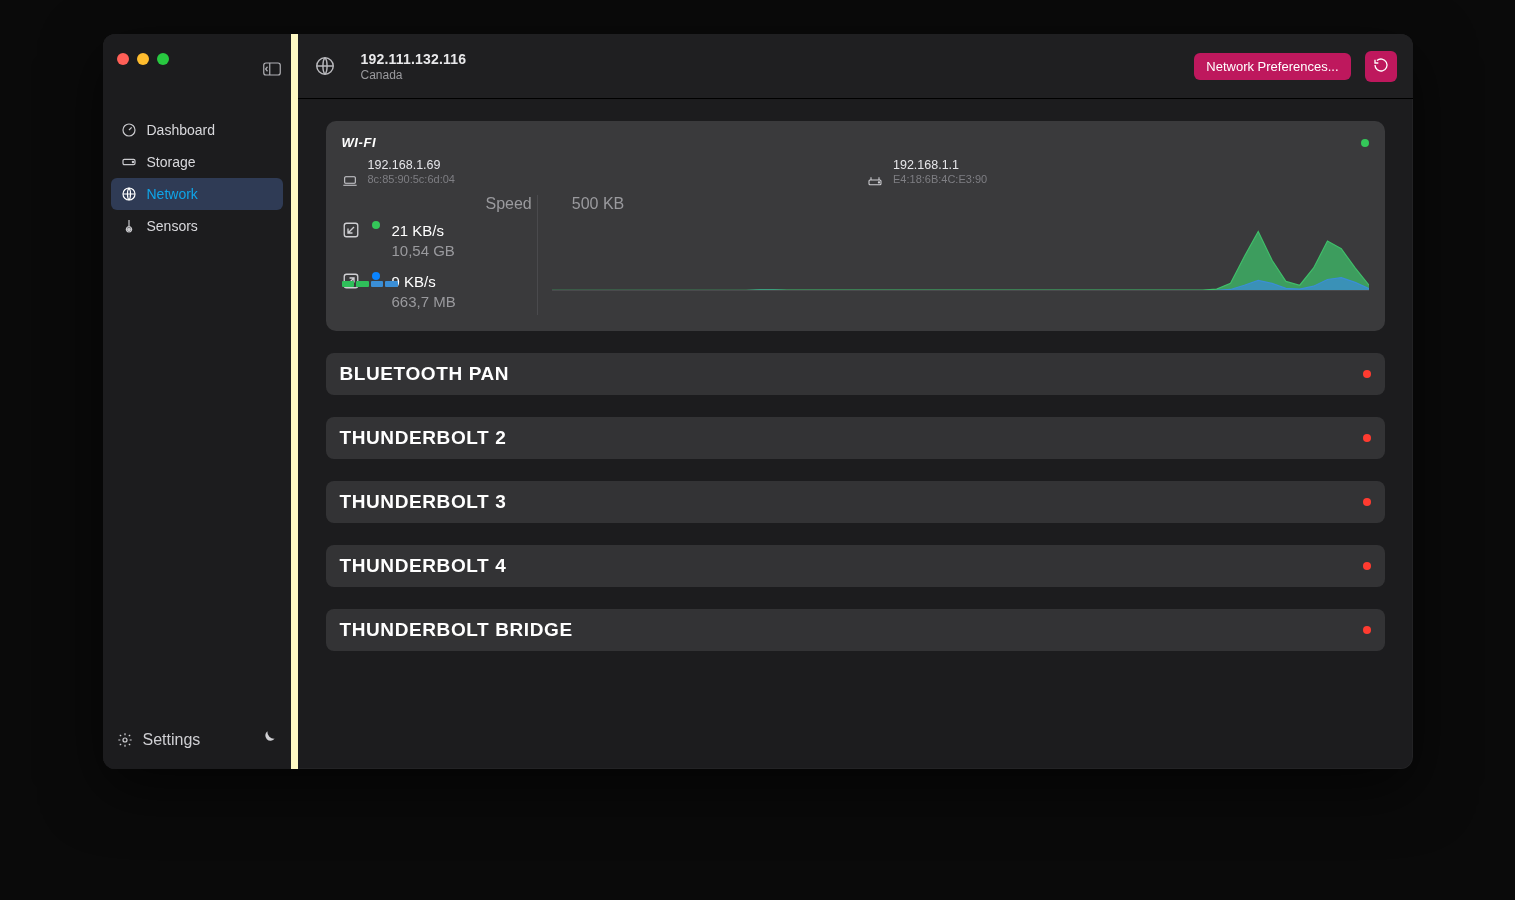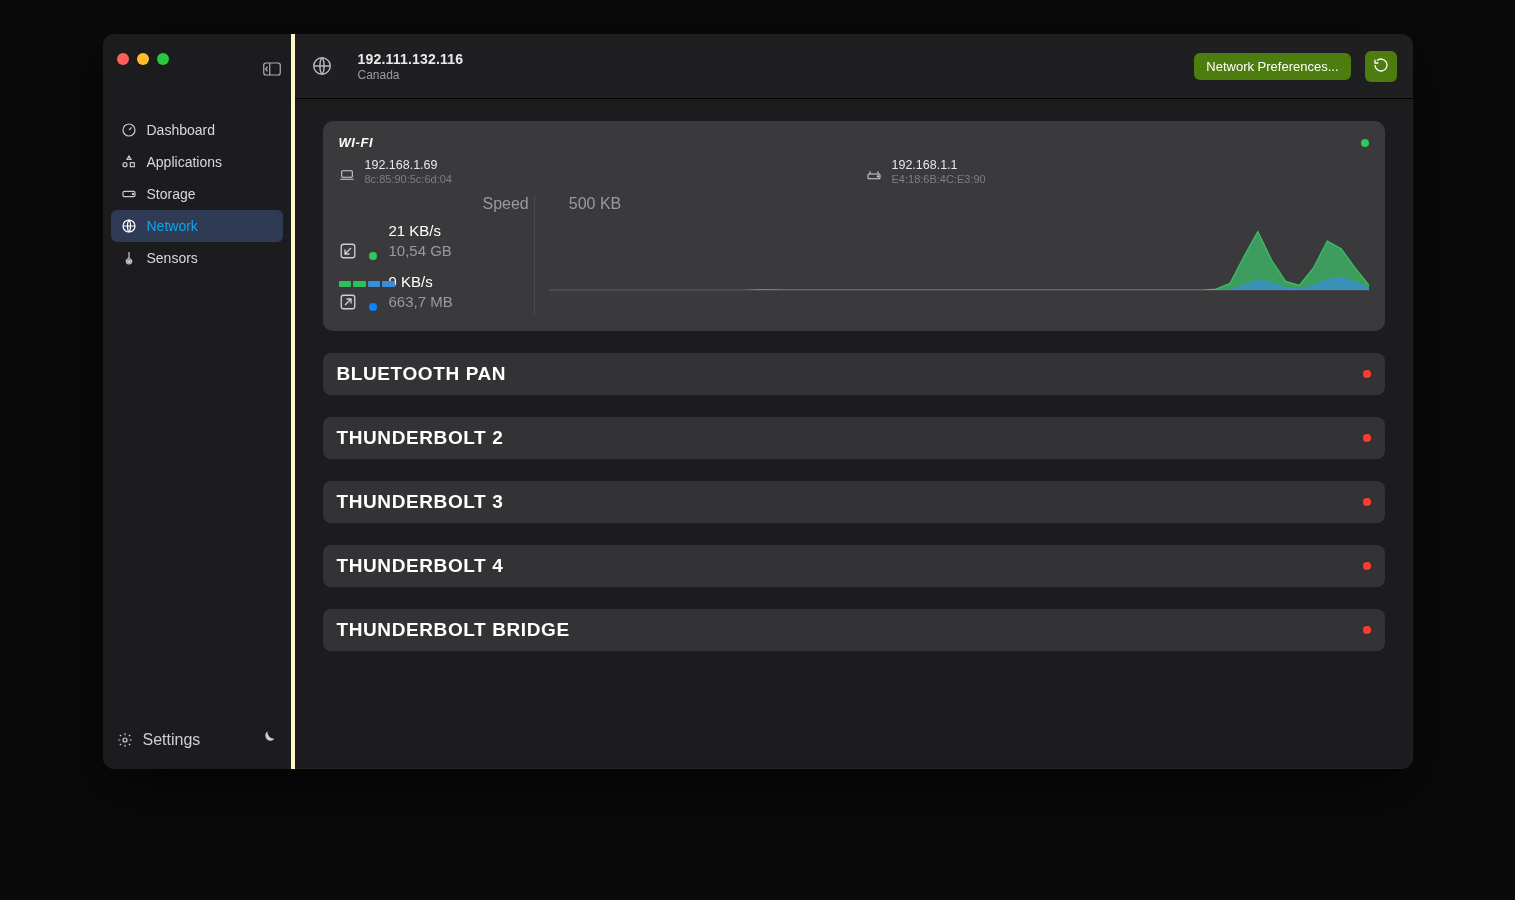--- a/index.html
+++ b/index.html
@@ -25,21 +25,21 @@
   }
   html,body{margin:0;height:100%;background:var(--bg);font-family:-apple-system,BlinkMacSystemFont,"Helvetica Neue",Arial,sans-serif;color:var(--text);}
   .stage{display:flex;align-items:flex-start;justify-content:center;padding:34px 50px;}
   .window{
     width:1310px;height:735px;background:var(--window);
     border-radius:12px;overflow:hidden;box-shadow:0 20px 60px rgba(0,0,0,.6), 0 0 0 1px rgba(255,255,255,.03) inset;
     display:flex;
   }
   .sidebar{
     width:188px;flex:0 0 188px;background:var(--sidebar);display:flex;flex-direction:column;
-    border-right:4px solid #fef9c3;
+    border-right:7px solid #fef9c3;
   }
   .traffic{display:flex;gap:8px;padding:12px 14px 0 14px;height:26px;align-items:center;}
   .dot{width:12px;height:12px;border-radius:50%;}
   .dot.close{background:var(--closeRed);}
   .dot.min{background:var(--minYellow);}
   .dot.max{background:var(--maxGreen);}
   .collapse{
     margin-left:auto;margin-right:10px;margin-top:28px;color:#b0b0b5;display:flex;align-items:center;justify-content:center;
   }
   .collapse svg{width:18px;height:14px;}
@@ -60,41 +60,41 @@
   .toolbar{
     height:64px;border-bottom:1px solid #000;display:flex;align-items:center;padding:0 16px;gap:14px;
     background:#1f1f21;
   }
   .tb-ip{display:flex;align-items:center;gap:25px;}
   .tb-ip .globe{width:22px;height:22px;color:#b7b7bb;}
   .tb-ip .ip{font-size:14px;color:#e8e8ea;font-weight:600;letter-spacing:.2px;}
   .tb-ip .loc{font-size:12px;color:var(--muted);margin-top:1px;}
   .tb-spacer{flex:1;}
   .btn{
-    background:#4d7c0f;color:#fff;border:none;border-radius:6px;padding:6px 12px;font-size:13px;cursor:pointer;text-align:right;
+    background:#be185d;color:#fff;border:none;border-radius:6px;padding:6px 12px;font-size:13px;cursor:pointer;text-align:right;
   }
   .btn.small{padding:6px 8px;display:flex;align-items:center;justify-content:center;}
   .btn.small svg{width:16px;height:16px;}
   .main{padding:22px 28px;overflow:auto;}
   .card{
     background:var(--panel3);border-radius:10px;padding:14px 16px 16px 16px;margin-bottom:22px;
   }
   .card-header{display:flex;align-items:center;justify-content:space-between;font-style:italic;}
   .card-title{font-size:13px;font-weight:800;letter-spacing:.6px;color:#fff;}
   .status-dot{width:8px;height:8px;border-radius:50%;}
   .status-dot.on{background:var(--green);}
   .status-dot.off{background:var(--red);}
   .wifi-info{display:grid;grid-template-columns:1fr 1fr;gap:8px 24px;margin-top:8px;}
-  .info-item{display:flex;align-items:center;gap:10px;color:#e6e6ea;}
+  .info-item{display:flex;align-items:flex-end;gap:10px;color:#e6e6ea;}
   .info-item .ico{width:16px;height:12px;color:#cfcfd3;margin-top:2px;}
   .info-item .ip{font-size:12.5px;color:#e6e6ea;}
   .info-item .mac{font-size:11px;color:var(--muted2);margin-top:1px;}
   .chart-wrap{display:grid;grid-template-columns:196px 1fr;gap:14px;margin-top:10px;align-items:stretch;}
   .chart-legend{display:flex;flex-direction:column;gap:4px;padding-top:22px;border-right:1px solid #4a4a4d;}
-  .legend-row{display:flex;align-items:flex-end;gap:12px;padding:4px 0;}
+  .legend-row{display:flex;align-items:flex-start;gap:12px;padding:4px 0;}
   .legend-row .ico{width:18px;height:18px;color:#cfcfd3;}
   .legend-row .d{width:8px;height:8px;border-radius:50%;}
   .legend-row .d.green{background:var(--green);}
   .legend-row .d.blue{background:#0a84ff;}
   .legend-row .rate{font-size:15px;color:#fff;}
   .legend-row .total{font-size:15px;color:var(--muted);}
   .legend-row .col{display:flex;flex-direction:column;line-height:1.3;}
   .chart-area{position:relative;}
   .chart-labels{display:flex;gap:40px;font-size:16px;color:var(--muted);position:absolute;left:-66px;top:0;}
   .chart-canvas{position:relative;height:96px;}
@@ -135,30 +135,20 @@
             <svg viewBox="0 0 24 24" width="16" height="16" fill="none" stroke="currentColor" stroke-width="1.8">
                 <circle cx="12" cy="12" r="9"></circle>
                 <path d="M12 12l4-4"></path>
               </svg>
           </span>
           <span>Dashboard</span>
         </div>
         <div class="nav-item">
           <span class="ico">
             <svg viewBox="0 0 24 24" width="16" height="16" fill="none" stroke="currentColor" stroke-width="1.8">
-                <path d="M12 3l3 5h-6l3-5z"></path>
-                <circle cx="6" cy="16" r="3"></circle>
-                <rect x="14" y="13" width="6" height="6"></rect>
-              </svg>
-          </span>
-          <span>Applications</span>
-        </div>
-        <div class="nav-item">
-          <span class="ico">
-            <svg viewBox="0 0 24 24" width="16" height="16" fill="none" stroke="currentColor" stroke-width="1.8">
                 <rect x="3" y="8" width="18" height="8" rx="2"></rect>
                 <circle cx="18" cy="12" r="1" fill="currentColor"></circle>
               </svg>
           </span>
           <span>Storage</span>
         </div>
         <div class="nav-item active">
           <span class="ico">
             <svg viewBox="0 0 24 24" width="16" height="16" fill="none" stroke="currentColor" stroke-width="1.8">
                 <circle cx="12" cy="12" r="9"></circle>

